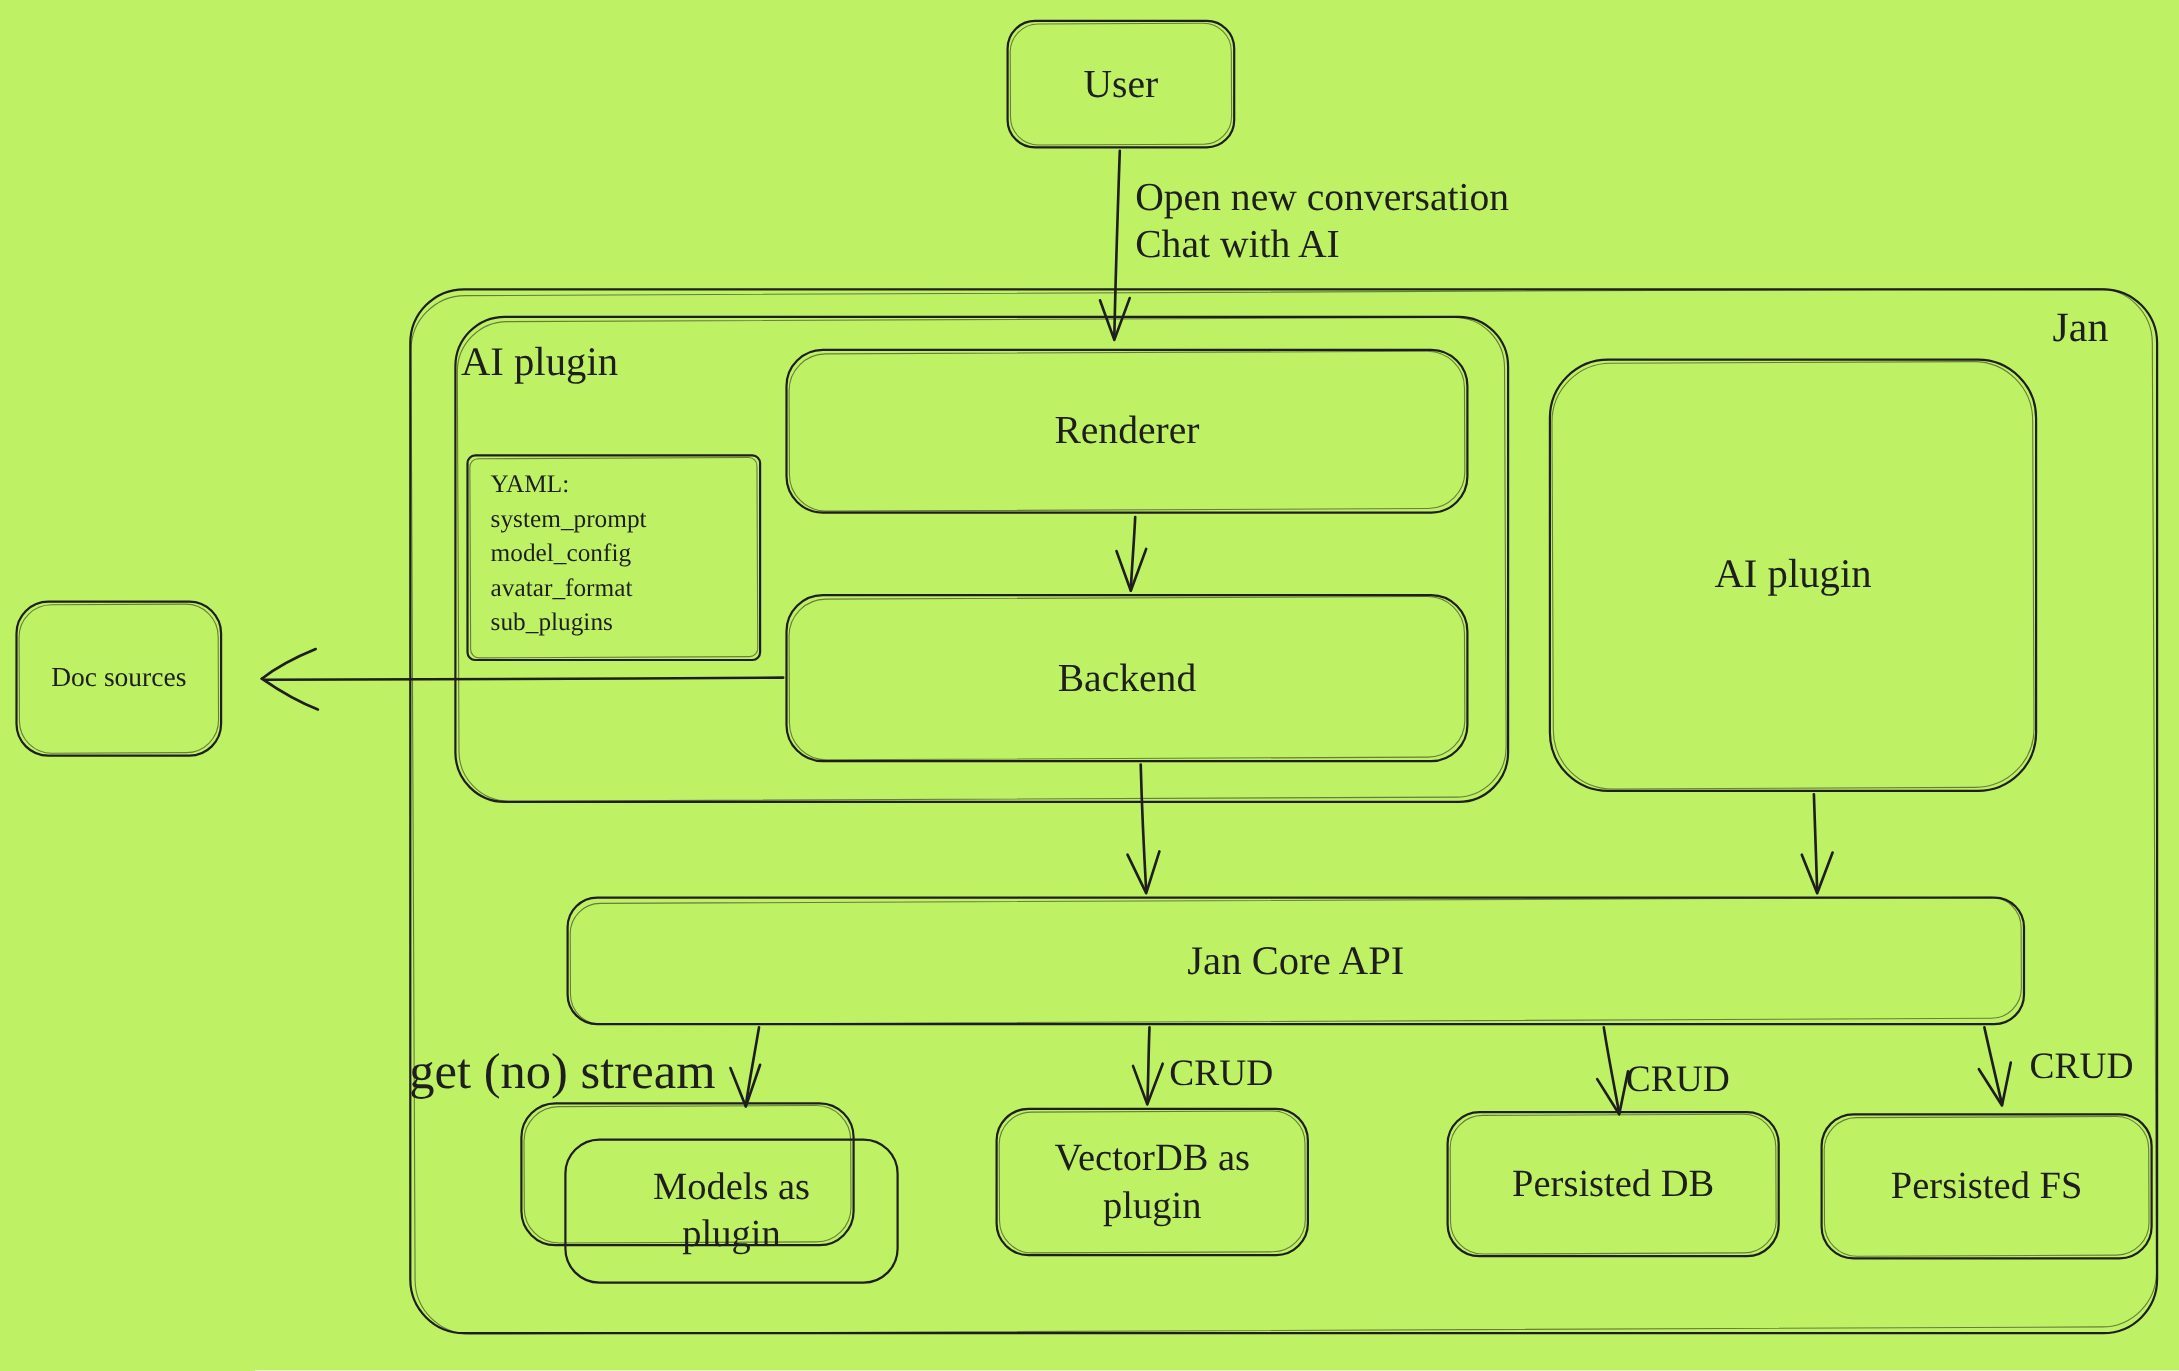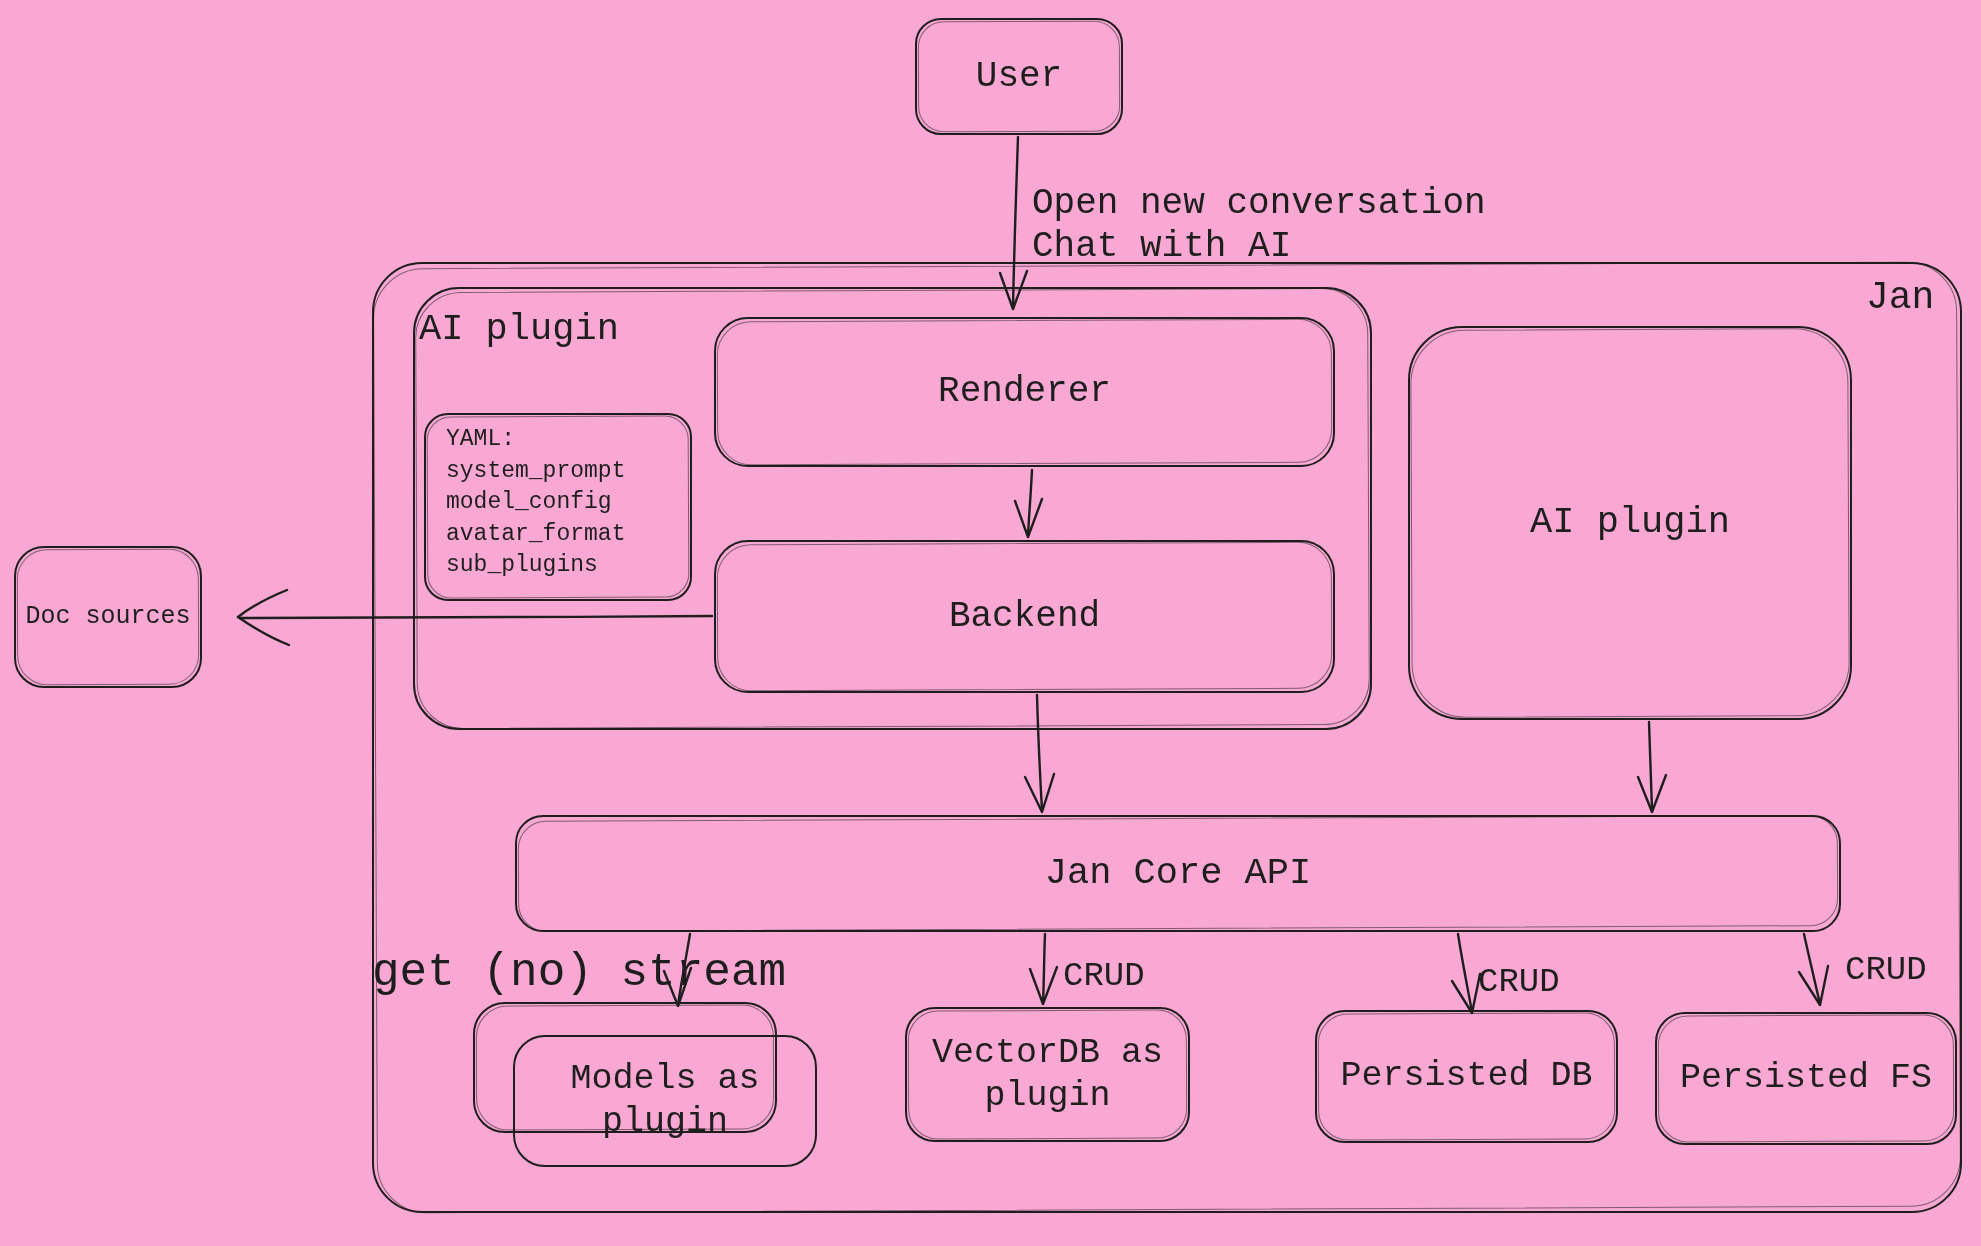--- a/index.html
+++ b/index.html
@@ -4,22 +4,22 @@
 <style>
   html, body {
     margin: 0;
     padding: 0;
     background: #ffffff;
   }
   #stage {
     position: relative;
     width: 1981px;
     height: 1246px;
-    background: #f9a8d4;
-    font-family: Liberation Mono, monospace;
+    background: #bef264;
+    font-family: Liberation Serif, serif;
     color: #1e1e1e;
     overflow: hidden;
   }
   .node {
     position: absolute;
     border: 2.6px solid #1e1e1e;
     background: transparent;
     display: flex;
     align-items: center;
     justify-content: center;
@@ -107,32 +107,32 @@
       <path d="M1452 981 L1472 1013 L1480 974"></path>
     </g>
     <g>
       <path d="M1804 934 C1809 957 1815 982 1820 1004"></path>
       <path d="M1799 972 L1820 1005 L1828 966"></path>
     </g>
   </svg>
 
   <div class="node sketch" style="left:915px; top:18px; width:208px; height:117px; border-radius:26px; font-size:36px;">User</div>
 
-  <div class="edge-label" style="left:1032px; top:158px; font-size:36px;margin-top:24px;">Open new conversation
+  <div class="edge-label" style="left:1032px; top:158px; font-size:36px;">Open new conversation
 Chat with AI</div>
 
   <div class="container-box sketch" style="left:372px; top:262px; width:1590px; height:951px; border-radius:50px;"></div>
   <div class="corner-label" style="left:1866px; top:276px; font-size:38px;">Jan</div>
 
   <div class="container-box sketch" style="left:413px; top:287px; width:959px; height:443px; border-radius:46px;"></div>
   <div class="corner-label" style="left:419px; top:308px; font-size:37px;">AI plugin</div>
 
   <div class="node sketch" style="left:714px; top:317px; width:621px; height:150px; border-radius:34px; font-size:36px;">Renderer</div>
 
-  <div class="node sketch" style="left:424px; top:413px; width:268px; height:188px; border-radius:24px; font-size:23px;
+  <div class="node sketch" style="left:424px; top:413px; width:268px; height:188px; border-radius:8px; font-size:23px;
               justify-content:flex-start; align-items:flex-start; text-align:left;
               padding:9px 0 0 20px; line-height:1.37;">YAML:
 system_prompt
 model_config
 avatar_format
 sub_plugins</div>
 
   <div class="node sketch" style="left:714px; top:540px; width:621px; height:153px; border-radius:34px; font-size:36px;">Backend</div>
 
   <div class="node sketch" style="left:14px; top:546px; width:188px; height:142px; border-radius:30px; font-size:25px;">Doc sources</div>

